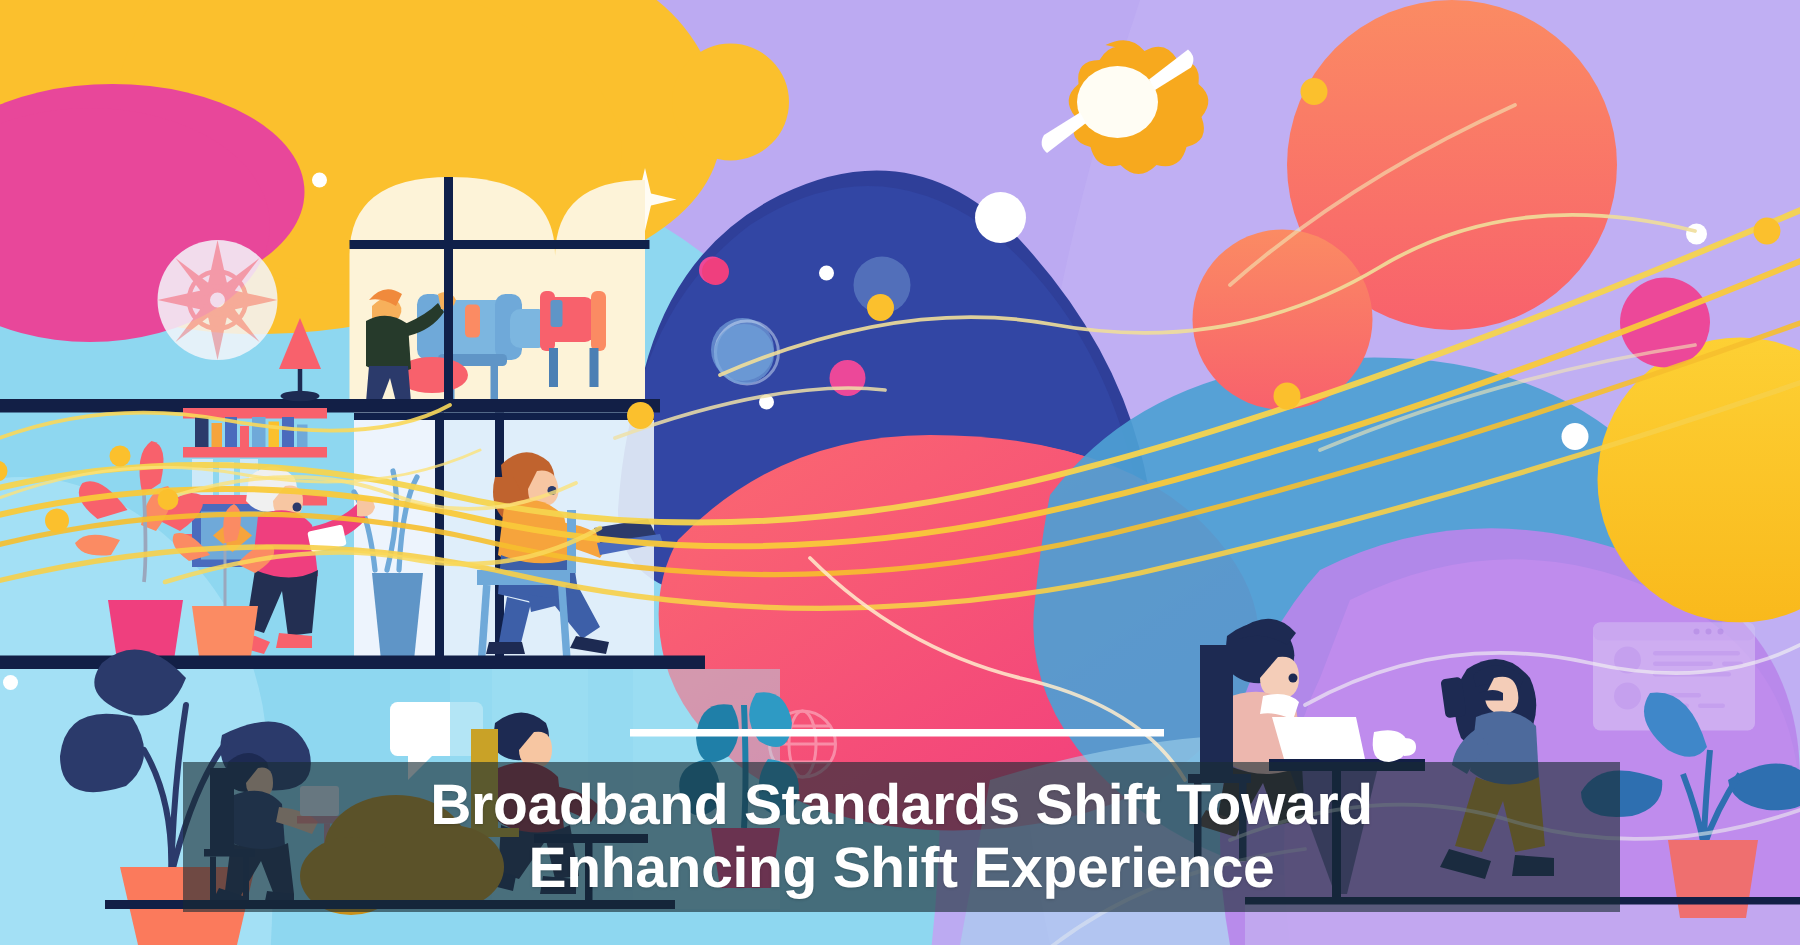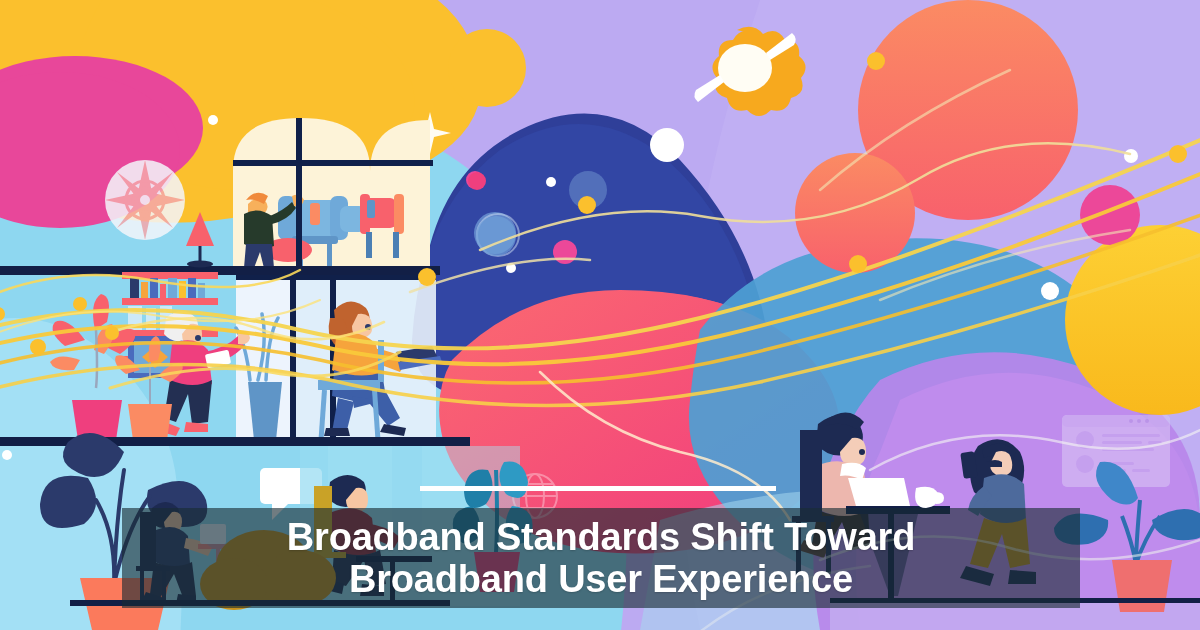--- a/index.html
+++ b/index.html
@@ -463,16 +463,16 @@
         </g>
 
       </g>
     </svg>
   </div>
 
   <div class="divider-rule"></div>
 
   <div class="headline-band">
     <div class="headline-line">Broadband Standards Shift Toward</div>
-    <div class="headline-line">Broadband User Experience</div>
+    <div class="headline-line">Enhancing Shift Experience</div>
   </div>
 
 </div>
 
 </body></html>

